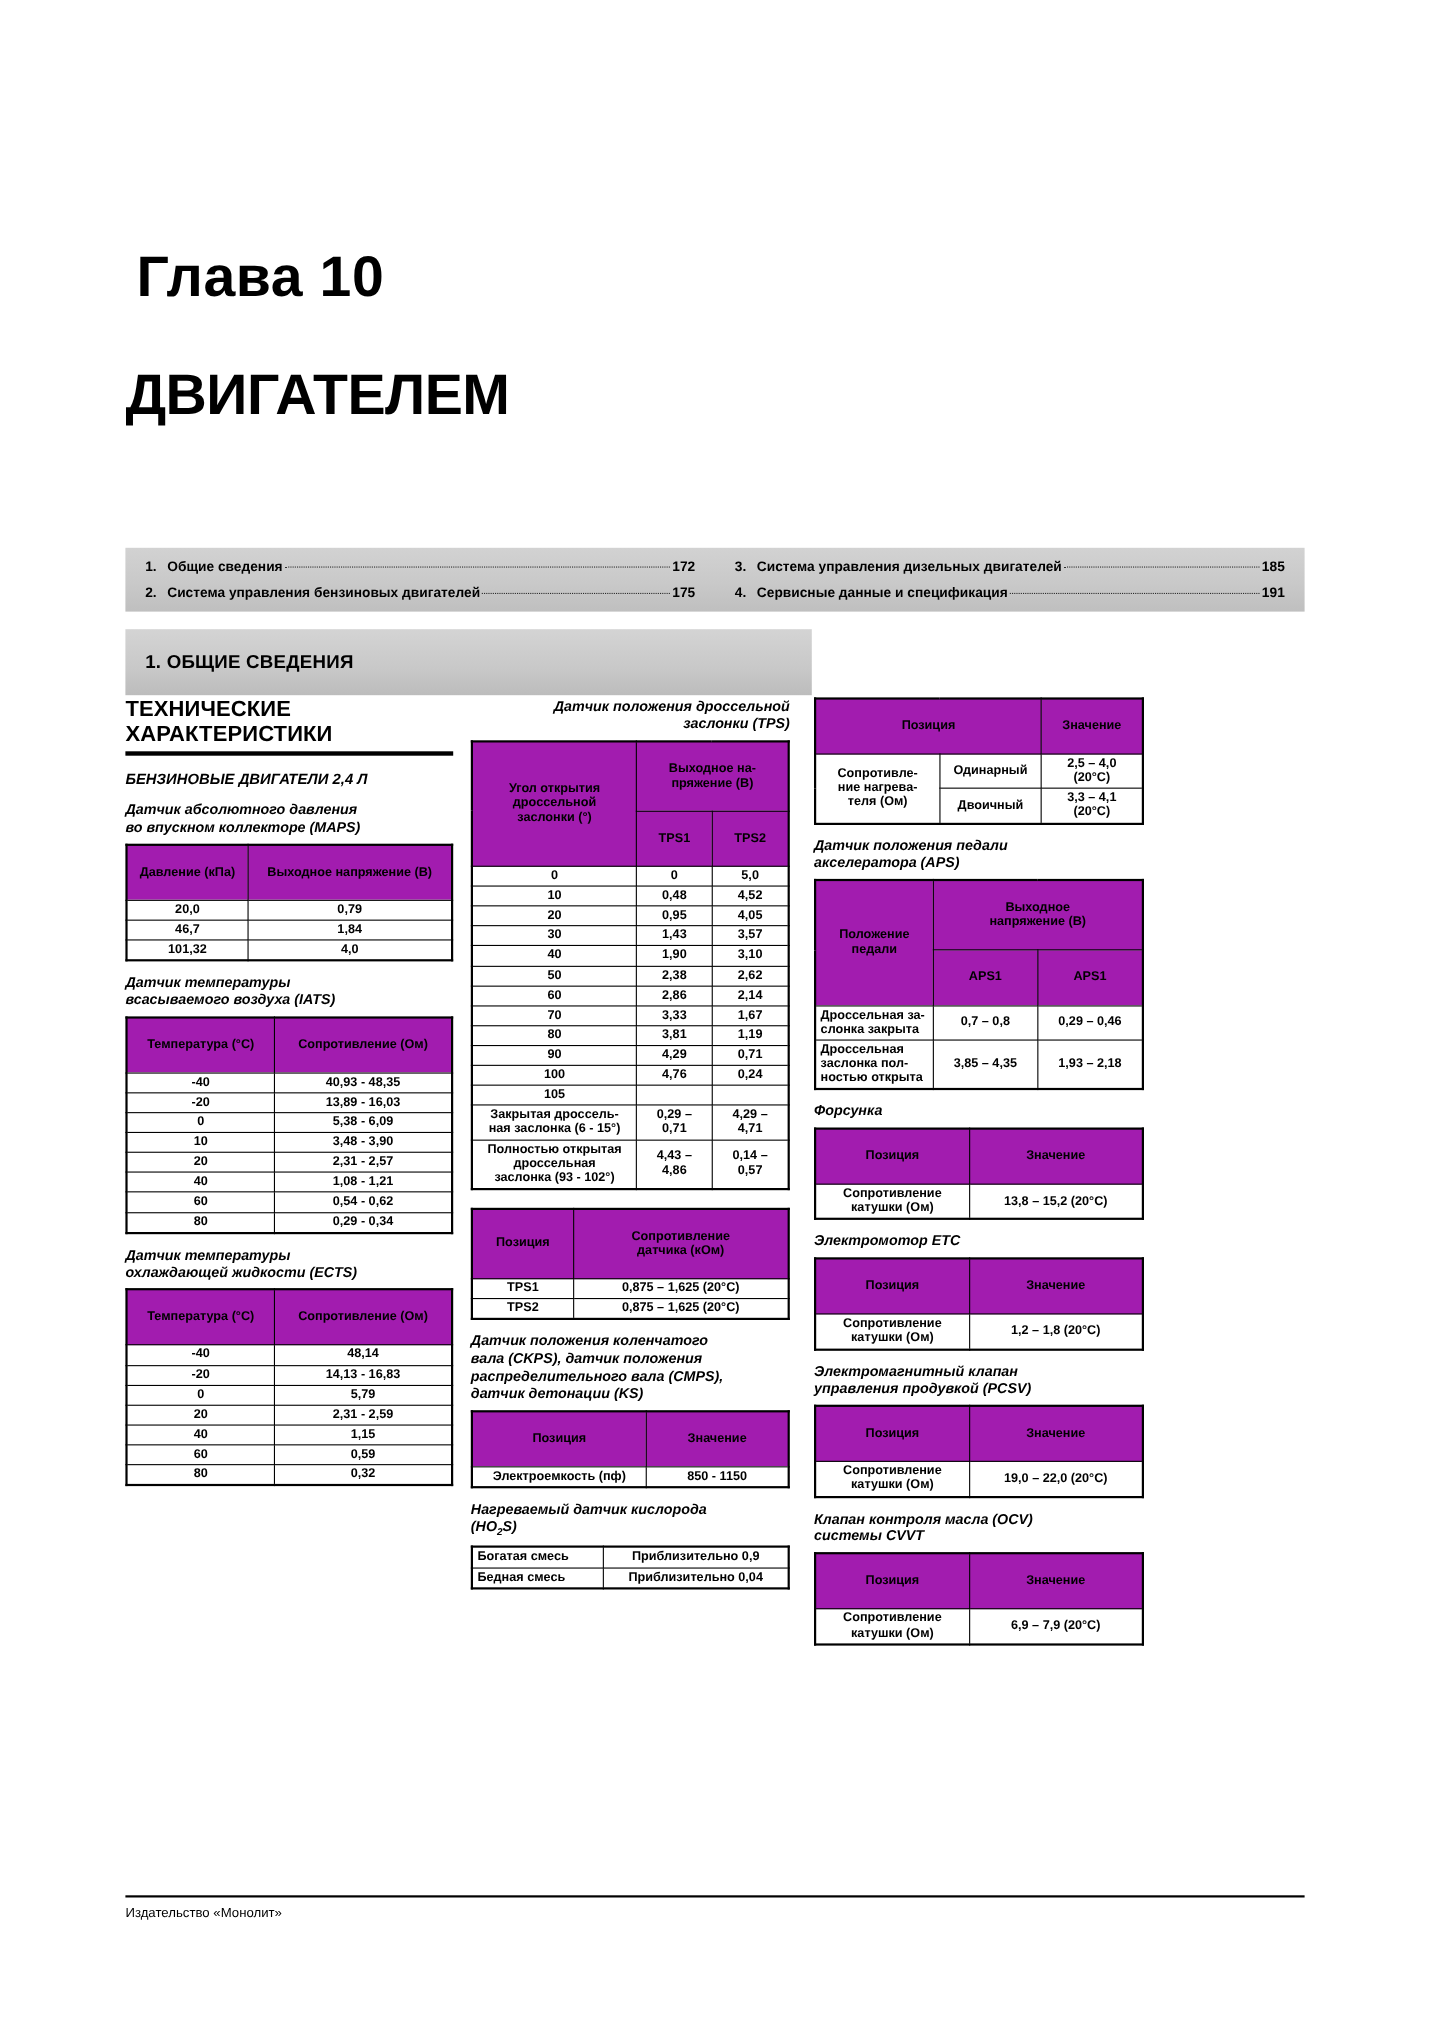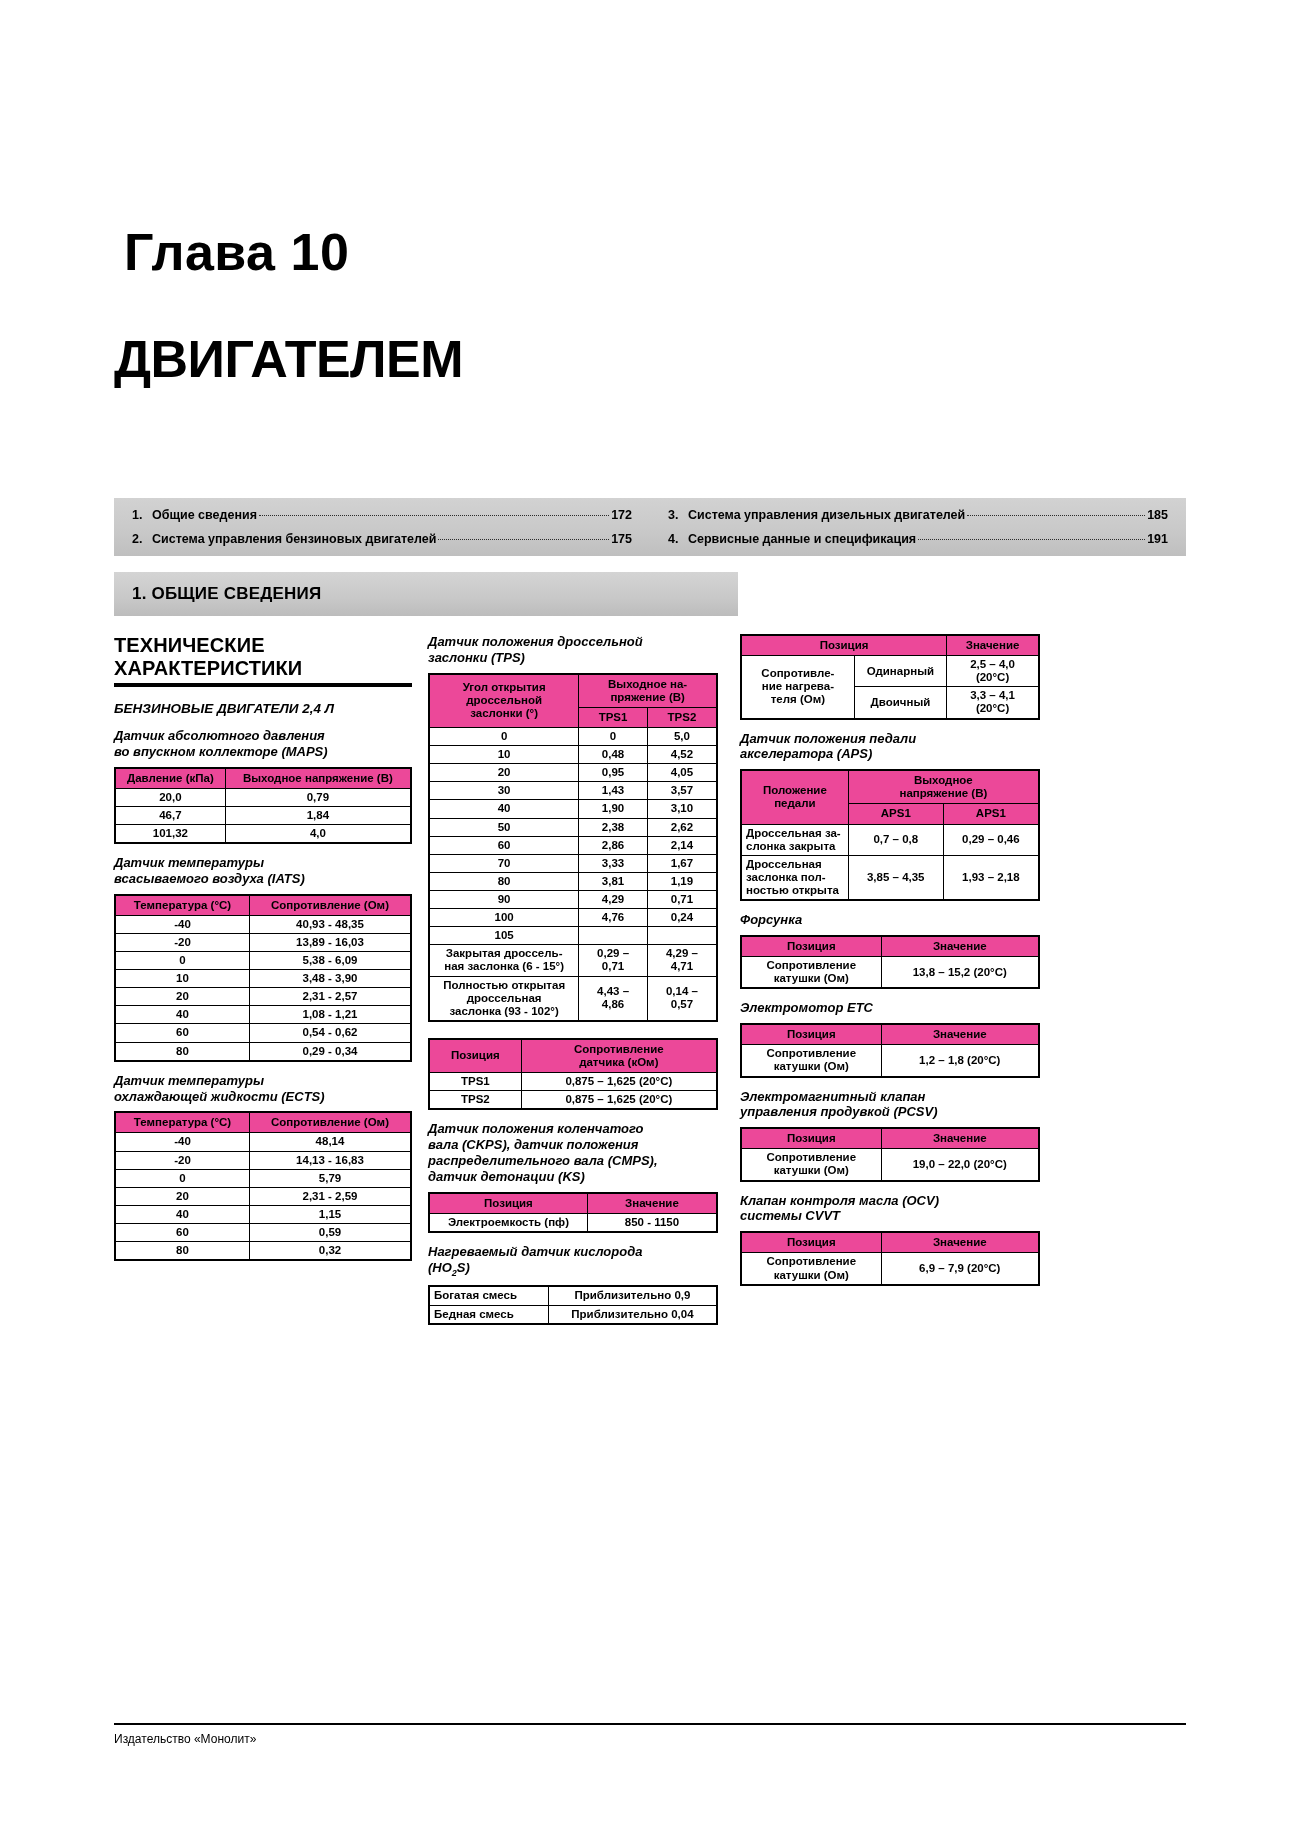--- a/index.html
+++ b/index.html
@@ -34,55 +34,55 @@
   .toc-row{display:flex;align-items:baseline;font-size:12.5px;font-weight:bold;
            line-height:1.95;white-space:nowrap;}
   .toc-num{width:20px;flex:0 0 20px;}
   .toc-label{flex:0 0 auto;}
   .toc-dots{flex:1 1 auto;overflow:hidden;margin:0 2px;
             border-bottom:1.5px dotted #2b2b2b;transform:translateY(-3px);min-width:14px;}
   .toc-page{flex:0 0 auto;padding-right:18px;}
 
   
   .section-bar{
-    position:absolute;left:114px;top:572px;width:624px;height:44px;
+    position:absolute;left:114px;top:572px;width:624px;height:60px;
     background:linear-gradient(to bottom,#d4d4d4,#c8c8c8 60%,#bcbcbc);
     display:flex;align-items:center;padding-left:18px;box-sizing:border-box;
     font-size:17px;font-weight:bold;letter-spacing:.2px;
   }
 
   
   .col{position:absolute;top:634px;}
   .col-l{left:114px;width:298px;}
   .col-m{left:428px;width:290px;}
   .col-r{left:740px;width:300px;}
 
   h3.block-head{
     margin:0 0 3px 0;font-size:20px;font-weight:bold;line-height:1.14;
     letter-spacing:.1px;
   }
   .rule{border:0;border-top:4px solid #000;margin:3px 0 14px 0;}
   .sub-it{margin:0 0 10px 0;font-size:13.5px;font-weight:bold;font-style:italic;line-height:1.2;}
   .cap{margin:11px 0 7px 0;font-size:13px;font-weight:bold;font-style:italic;line-height:1.22;}
-  .cap.first{margin-top:0;}
+  .cap.first{margin-top:0;text-align:right;}
   .cap sub{font-size:9px;}
 
   
   table.t{
     border-collapse:collapse;width:100%;
     font-size:11.5px;margin:0 0 4px 0;
     border:2px solid #000;
   }
   table.t th,table.t td{
     border:1px solid #000;
     text-align:center;vertical-align:middle;
     padding:2px 2px;line-height:1.14;
   }
   table.t th{
-    background:#ec4899;font-weight:bold;font-size:11.5px;padding:3px 2px;
+    background:#a21caf;font-weight:bold;font-size:11.5px;padding:18px 2px;
   }
   table.t td{background:#fff;font-weight:bold;font-size:11.5px;}
   table.t td.lft{text-align:left;padding-left:4px;}
   .tps-ang td:first-child{width:52%;}
   .r-tbl th:first-child{width:47%;}
   .r-tbl td:first-child{width:47%;}
 
   
   .footer-rule{
     position:absolute;left:114px;top:1723px;width:1072px;

